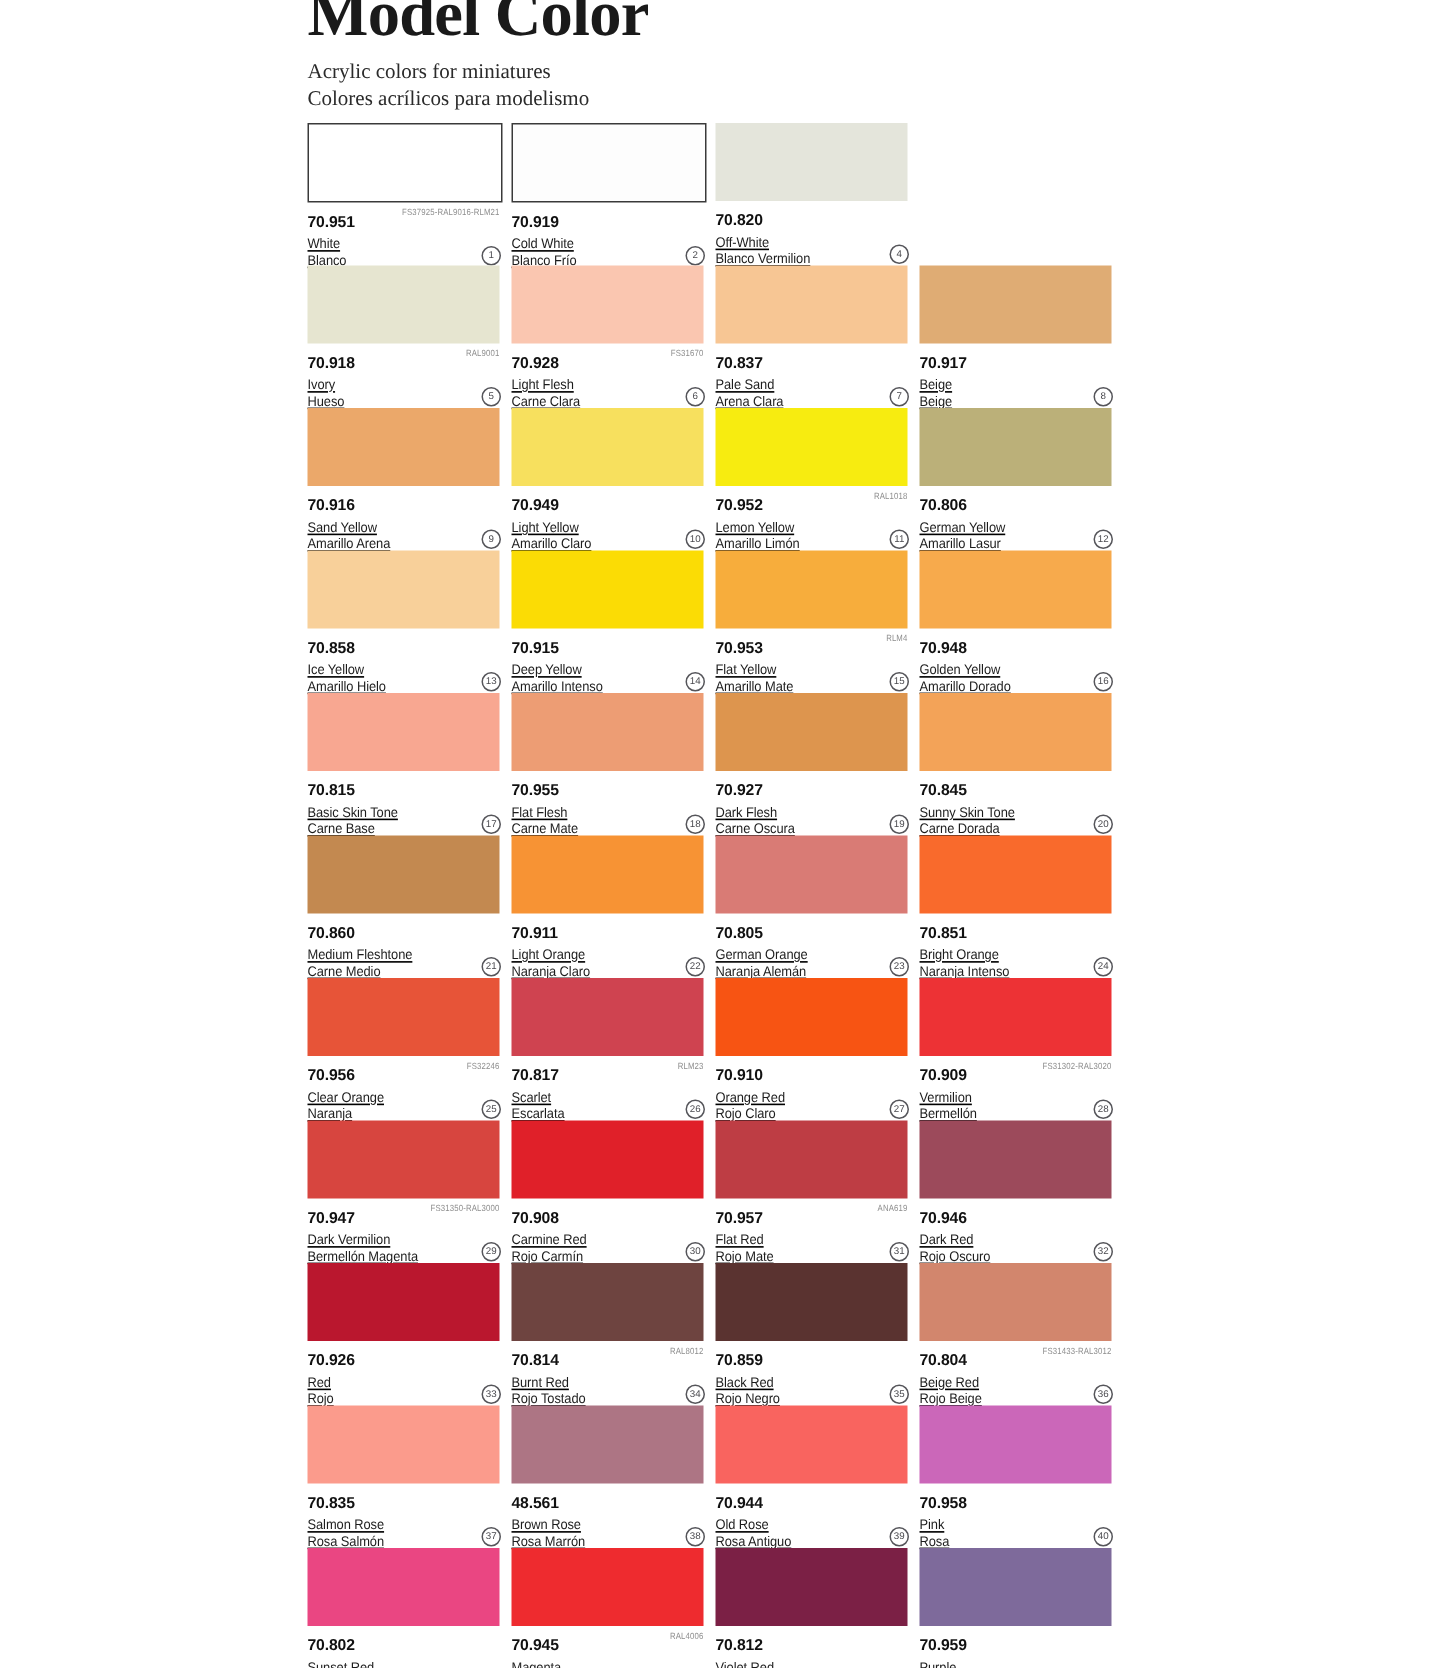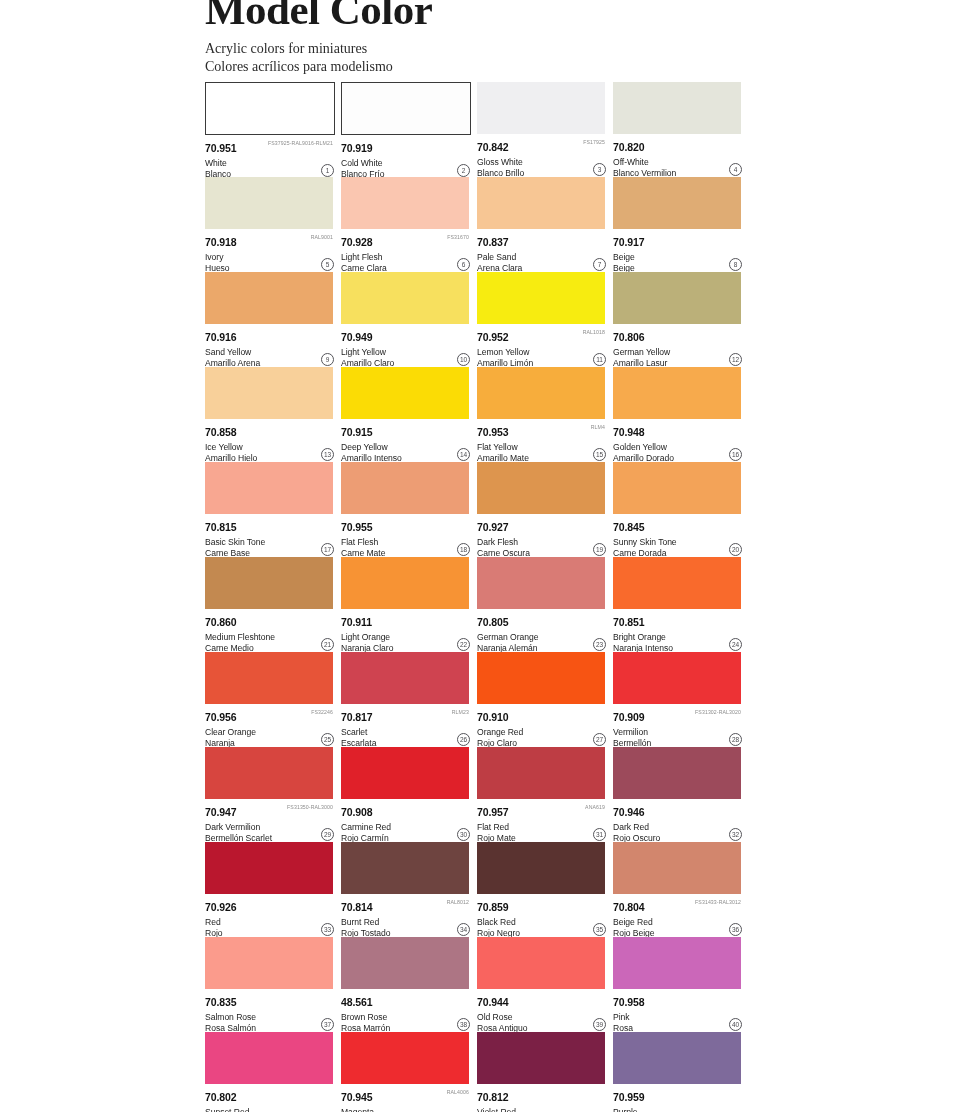--- a/index.html
+++ b/index.html
@@ -76,20 +76,21 @@
   }
   .swatch.outlined {
     border: 1px solid #3a3a3a;
     width: 130px;
     height: 53px;
   }
   .info {
     position: relative;
     padding-top: 3px;
     height: 40px;
+    text-decoration: underline;
   }
   .code {
     font-family: "Liberation Sans", sans-serif;
     font-weight: bold;
     font-size: 10.5px;
     line-height: 11px;
     color: #111111;
     letter-spacing: -0.1px;
     display: inline-block;
   }
@@ -151,24 +152,20 @@
       <div class="row">
         <div class="cell">
           <div class="swatch outlined" style="background: rgb(255, 255, 255);"></div>
           <div class="info"><div class="code">70.951</div><div class="ref">FS37925-RAL9016-RLM21</div><div class="name-en">White</div><div class="name-es">Blanco</div><div class="badge">1</div></div>
         </div>
         <div class="cell">
           <div class="swatch outlined" style="background: rgb(253, 253, 253);"></div>
           <div class="info"><div class="code">70.919</div><div class="name-en">Cold White</div><div class="name-es">Blanco Frío</div><div class="badge">2</div></div>
         </div>
         <div class="cell">
-          <div class="swatch" style="background: rgb(239, 239, 241);"></div>
-          <div class="info"><div class="code">70.842</div><div class="ref">FS17925</div><div class="name-en">Gloss White</div><div class="name-es">Blanco Brillo</div><div class="badge">3</div></div>
-        </div>
-        <div class="cell">
           <div class="swatch" style="background: rgb(228, 229, 219);"></div>
           <div class="info"><div class="code">70.820</div><div class="name-en">Off-White</div><div class="name-es">Blanco Vermilion</div><div class="badge">4</div></div>
         </div>
       </div>
       <div class="row">
         <div class="cell">
           <div class="swatch" style="background: rgb(230, 229, 208);"></div>
           <div class="info"><div class="code">70.918</div><div class="ref">RAL9001</div><div class="name-en">Ivory</div><div class="name-es">Hueso</div><div class="badge">5</div></div>
         </div>
         <div class="cell">
@@ -270,21 +267,21 @@
           <div class="info"><div class="code">70.910</div><div class="name-en">Orange Red</div><div class="name-es">Rojo Claro</div><div class="badge">27</div></div>
         </div>
         <div class="cell">
           <div class="swatch" style="background: rgb(237, 50, 53);"></div>
           <div class="info"><div class="code">70.909</div><div class="ref">FS31302-RAL3020</div><div class="name-en">Vermilion</div><div class="name-es">Bermellón</div><div class="badge">28</div></div>
         </div>
       </div>
       <div class="row">
         <div class="cell">
           <div class="swatch" style="background: rgb(215, 69, 63);"></div>
-          <div class="info"><div class="code">70.947</div><div class="ref">FS31350-RAL3000</div><div class="name-en">Dark Vermilion</div><div class="name-es">Bermellón Scarlet</div><div class="badge">29</div></div>
+          <div class="info"><div class="code">70.947</div><div class="ref">FS31350-RAL3000</div><div class="name-en">Dark Vermilion</div><div class="name-es">Bermellón Magenta</div><div class="badge">29</div></div>
         </div>
         <div class="cell">
           <div class="swatch" style="background: rgb(224, 32, 41);"></div>
           <div class="info"><div class="code">70.908</div><div class="name-en">Carmine Red</div><div class="name-es">Rojo Carmín</div><div class="badge">30</div></div>
         </div>
         <div class="cell">
           <div class="swatch" style="background: rgb(190, 61, 68);"></div>
           <div class="info"><div class="code">70.957</div><div class="ref">ANA619</div><div class="name-en">Flat Red</div><div class="name-es">Rojo Mate</div><div class="badge">31</div></div>
         </div>
         <div class="cell">

